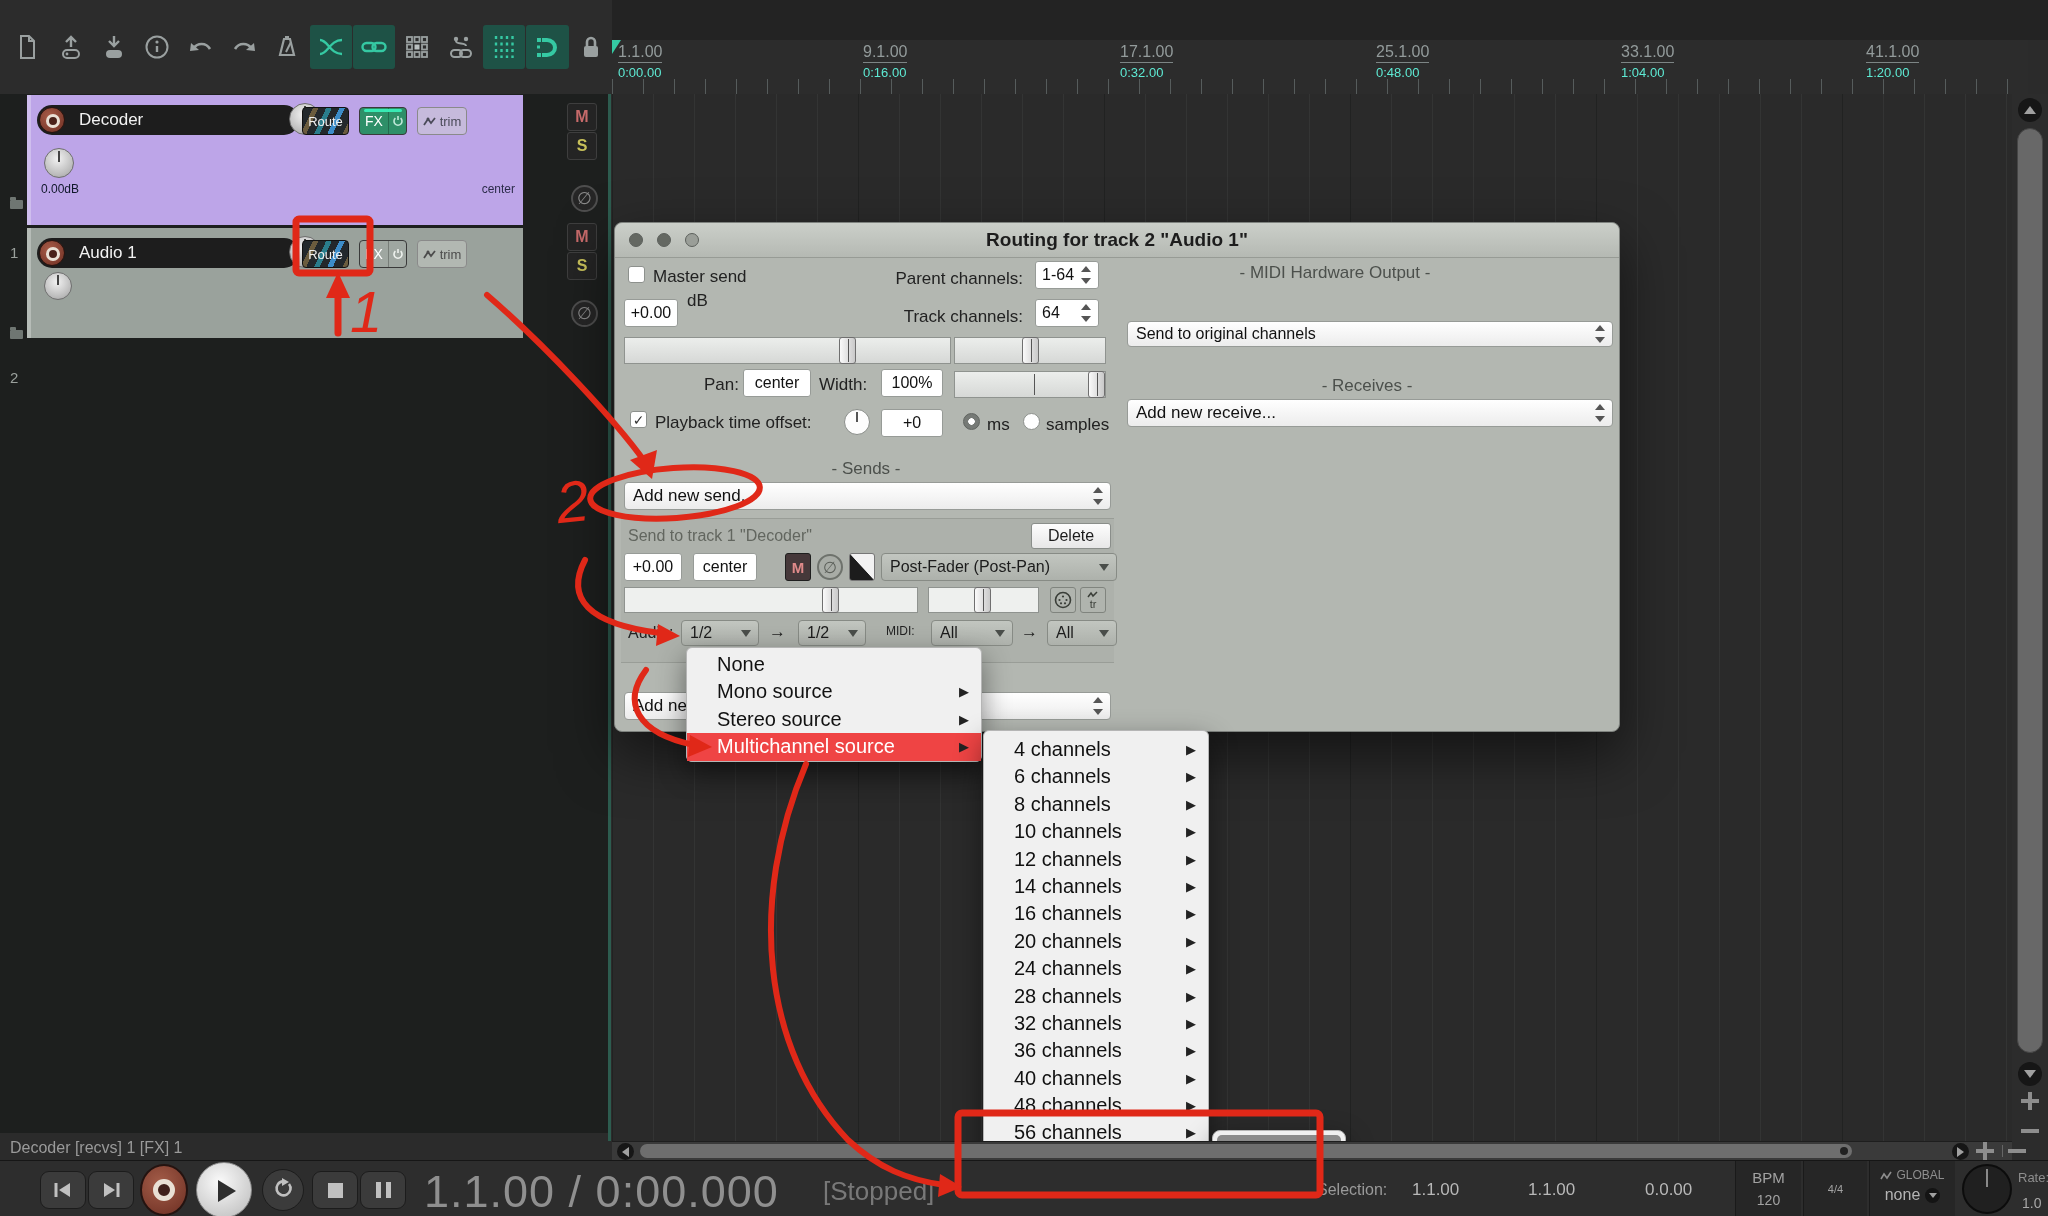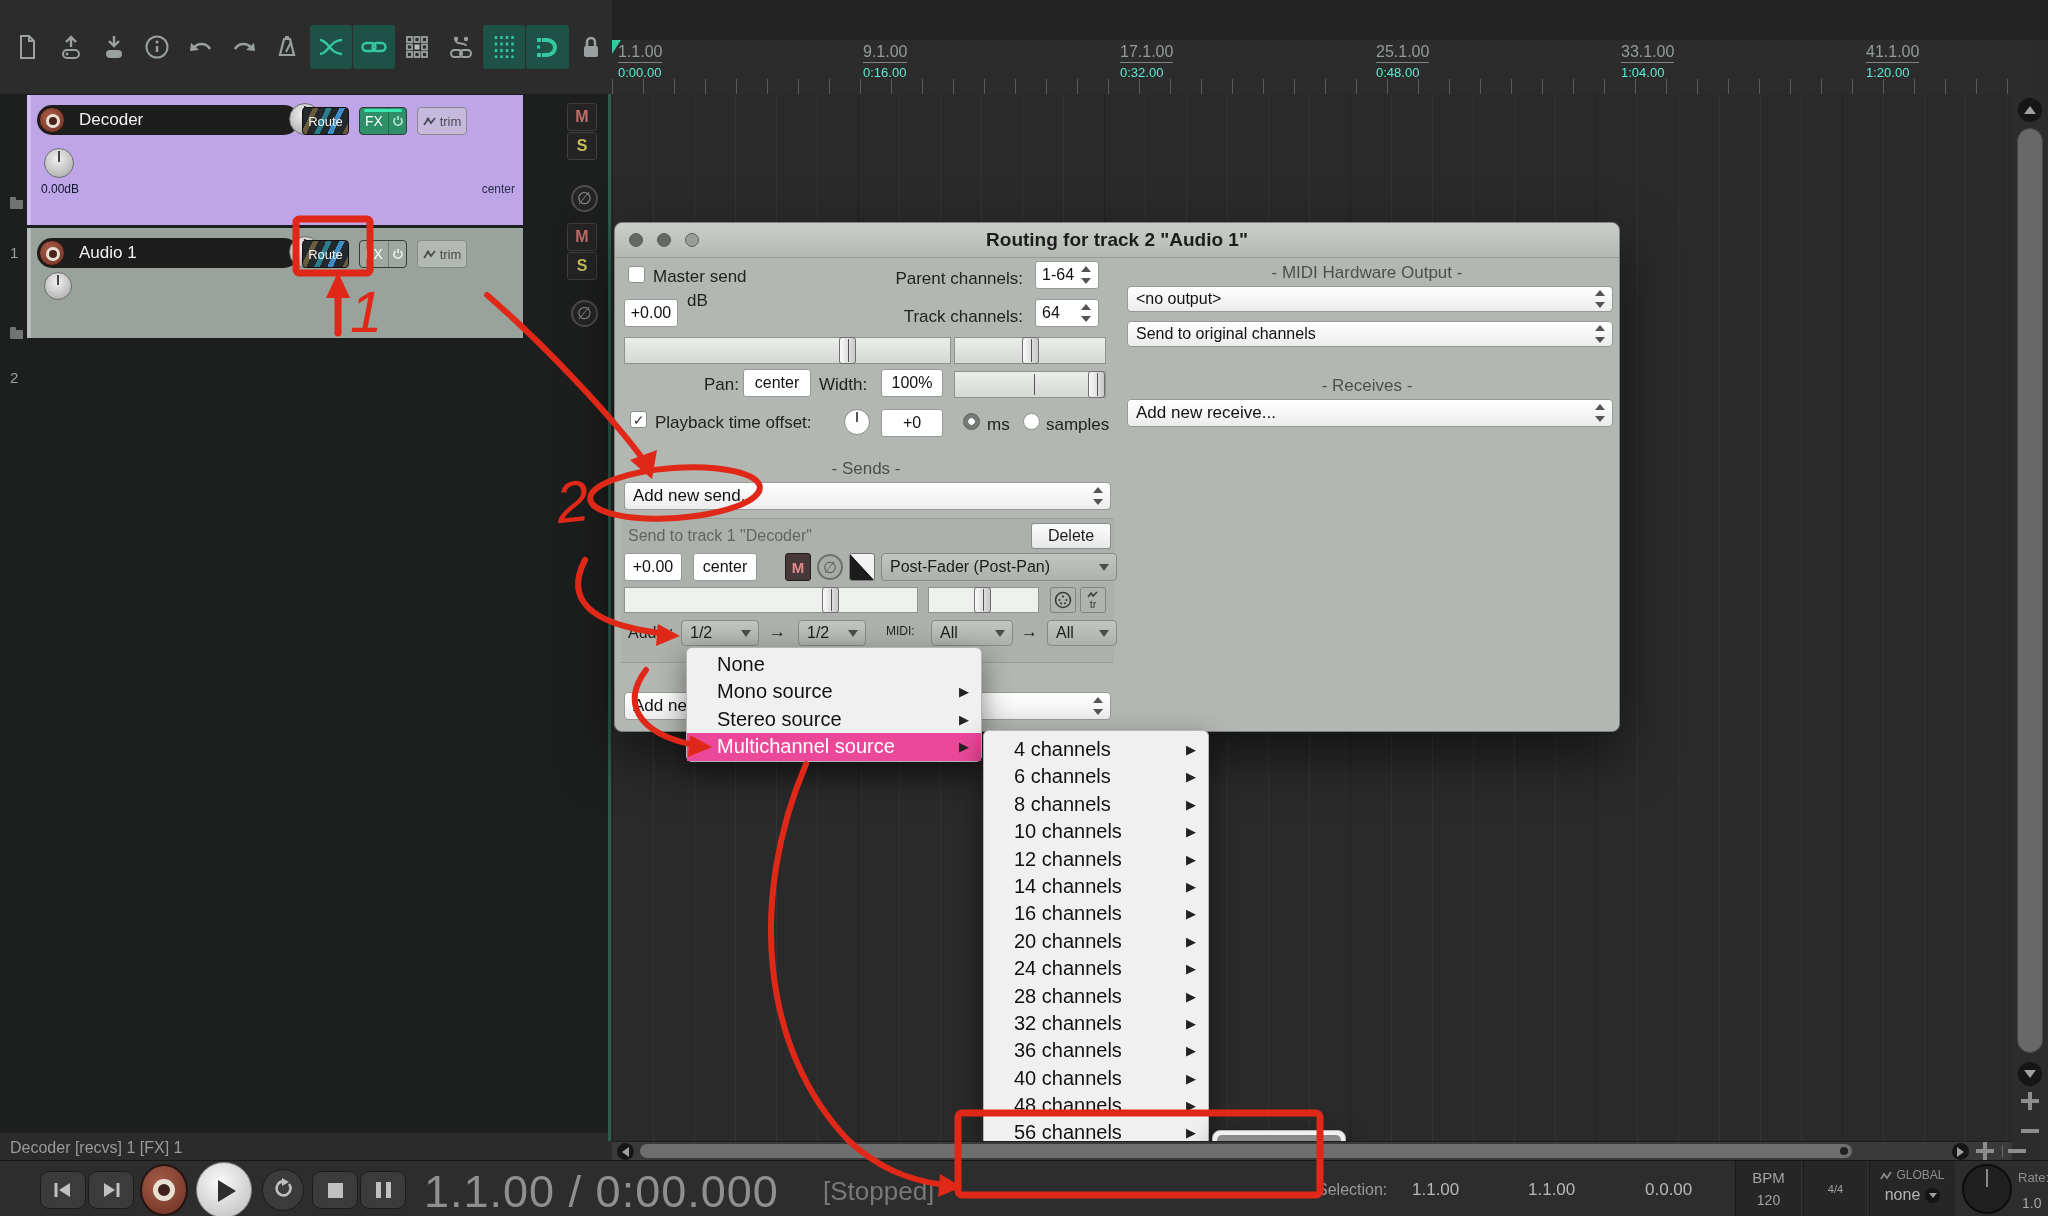--- a/index.html
+++ b/index.html
@@ -84,21 +84,21 @@
   .sknob{position:absolute;width:26px;height:26px;border-radius:50%;background:#fdfdfd;border:1px solid #8a8e8a;box-sizing:border-box;}
   .sknob::after{content:"";position:absolute;left:50%;top:2px;width:2px;height:40%;background:#555;transform:translateX(-50%);}
   .hdr{position:absolute;font-size:17px;color:#4c504c;text-align:center;}
   #sendpanel{position:absolute;left:6px;top:295px;width:493px;height:143px;background:#adb1ab;border-top:1px solid #999d97;border-bottom:1px solid #999d97;}
   .smallbtn{position:absolute;box-sizing:border-box;border-radius:3px;}
   #delbtn{background:linear-gradient(#fdfdfd,#e7e7e7);border:1px solid #8a8e8a;font-size:16px;color:#1c1c1c;display:flex;align-items:center;justify-content:center;}
   
   .menu{position:absolute;background:#f0f0f0;border:1px solid #b5b5b5;border-radius:6px;box-shadow:0 10px 28px rgba(0,0,0,.45);box-sizing:border-box;}
   .mi{position:relative;height:27.4px;line-height:27.4px;font-size:20px;color:#111;padding-left:30px;}
   .mi .mi-arrow{position:absolute;right:12px;top:0;font-size:13px;color:#222;}
-  .mi.hl{background:#ec4899;color:#fff;}
+  .mi.hl{background:#ef4444;color:#fff;}
   #channel-menu .mi.hl .mi-arrow{color:#fff;}
   
   #statusstrip{left:0;top:1133px;width:608px;height:29px;background:#2b2b2b;}
   #hscroll{left:612px;top:1141px;width:1400px;height:19px;background:#3a3a3a;border-top:1px solid #1e1e1e;}
   #vscroll{left:2012px;top:94px;width:36px;height:1066px;background:#2c2c2c;}
   .scircle{position:absolute;border-radius:50%;background:#161616;display:flex;align-items:center;justify-content:center;}
   .tri{width:0;height:0;}
   .plusminus{position:absolute;}
   .plus::before,.plus::after{content:"";position:absolute;background:#8d8d8d;}
   .plus::before{left:0;top:7px;width:18px;height:4px;}
@@ -443,28 +443,21 @@
     </div>
 
     <div class="pop" style="left:9px;top:469px;width:487px;height:28px;">
         <span>Add new</span>
         <span class="ud">
           <i class="up"></i>
           <i class="dn"></i>
         </span>
       </div>
 
-    <div class="hdr" style="left:512px;top:40px;width:480px;">-  MIDI Hardware Output  -</div>
-    <div class="pop" style="left:512px;top:63px;width:486px;height:26px;font-size:16px;">
-        <span>&lt;no output&gt;</span>
-        <span class="ud">
-          <i class="up"></i>
-          <i class="dn"></i>
-        </span>
-      </div>
+    <div class="hdr" style="left:480px;top:40px;width:480px;">-  MIDI Hardware Output  -</div>
     <div class="pop" style="left:512px;top:98px;width:486px;height:26px;font-size:16px;">
         <span>Send to original channels</span>
         <span class="ud">
           <i class="up"></i>
           <i class="dn"></i>
         </span>
       </div>
     <div class="hdr" style="left:512px;top:153px;width:480px;">-  Receives  -</div>
     <div class="pop" style="left:512px;top:176px;width:486px;height:28px;">
         <span>Add new receive...</span>

